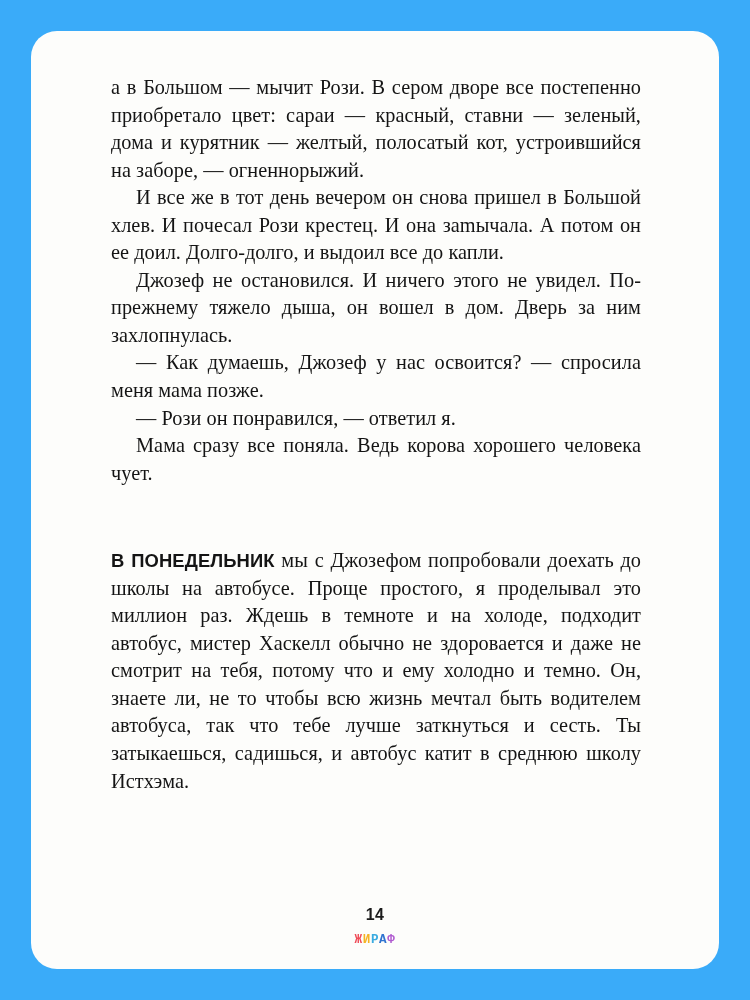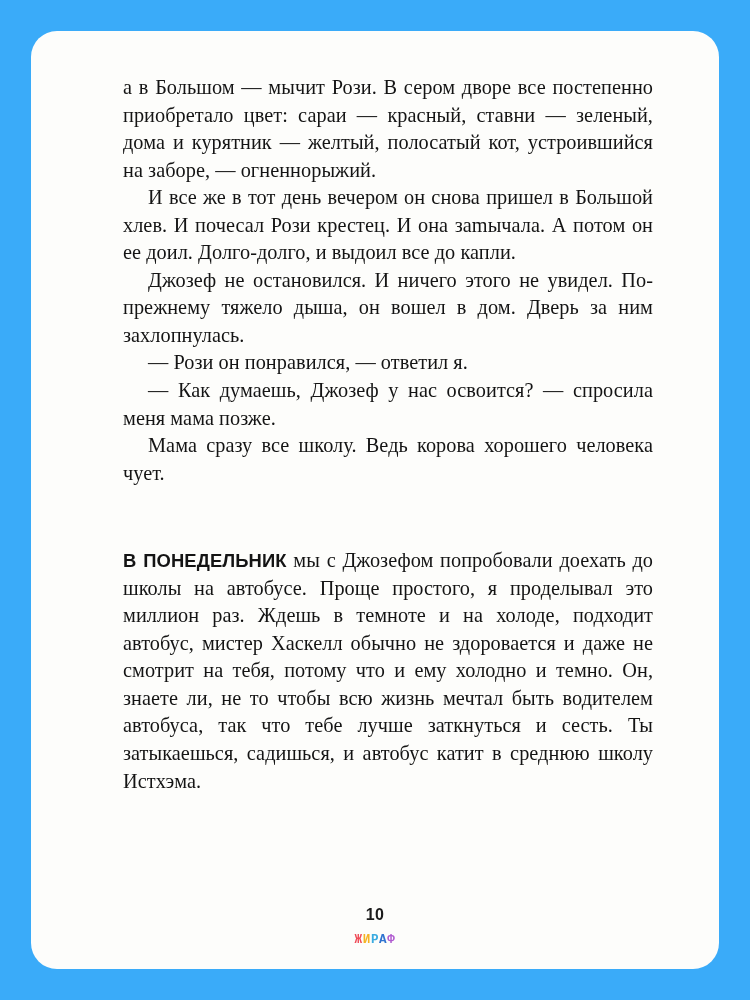--- a/index.html
+++ b/index.html
@@ -29,21 +29,21 @@
     height: 938px;
     background: #fdfdfb;
     border-radius: 26px;
     box-sizing: border-box;
     overflow: hidden;
   }
 
   
   .text-column {
     position: absolute;
-    left: 92px;
+    left: 80px;
     top: 43px;
     width: 530px;
   }
 
   .para {
     margin: 0;
     font-size: 20.3px;
     line-height: 27.55px;
     color: #141414;
     text-align: justify;
@@ -114,31 +114,31 @@
 <div class="backdrop"></div>
 
 <div class="page">
 
   <div class="text-column">
 
     <div class="block-first">
       <p class="para">а в Большом — мычит Рози. В сером дворе все постепенно приобретало цвет: сараи — красный, ставни — зеленый, дома и курятник — желтый, по­лосатый кот, устроившийся на заборе, — огненно­рыжий.</p>
       <p class="para">И все же в тот день вечером он снова пришел в Большой хлев. И почесал Рози крестец. И она за­mычала. А потом он ее доил. Долго-долго, и выдоил все до капли.</p>
       <p class="para">Джозеф не остановился. И ничего этого не увидел. По-прежнему тяжело дыша, он вошел в дом. Дверь за ним захлопнулась.</p>
+      <p class="para">— Как думаешь, Джозеф у нас освоится? — спро­сила меня мама позже.</p>
       <p class="para">— Рози он понравился, — ответил я.</p>
-      <p class="para">— Как думаешь, Джозеф у нас освоится? — спро­сила меня мама позже.</p>
-      <p class="para">Мама сразу все школу. Ведь корова хорошего че­ловека чует.</p>
+      <p class="para">Мама сразу все поняла. Ведь корова хорошего че­ловека чует.</p>
     </div>
 
     <div class="section-gap"></div>
 
     <div>
       <p class="section-opener"><span class="opener-lead">В ПОНЕДЕЛЬНИК</span><span> мы с Джозефом попробовали до­ехать до школы на автобусе. Проще простого, я про­делывал это миллион раз. Ждешь в темноте и на холоде, подходит автобус, мистер Хаскелл обычно не здоровается и даже не смотрит на тебя, потому что и ему холодно и темно. Он, знаете ли, не то что­бы всю жизнь мечтал быть водителем автобуса, так что тебе лучше заткнуться и сесть. Ты затыкаешься, садишься, и автобус катит в среднюю школу Ист­хэма.</span></p>
     </div>
 
   </div>
 
   <div class="footer">
-    <div class="page-number">10</div>
+    <div class="page-number">14</div>
     <div class="publisher-logo"><span style="color: rgb(239, 75, 87);">Ж</span><span style="color: rgb(245, 179, 36);">И</span><span style="color: rgb(58, 171, 224);">Р</span><span style="color: rgb(47, 116, 208);">А</span><span style="color: rgb(176, 91, 208);">Ф</span></div>
   </div>
 
 </div>
 
 </body></html>

